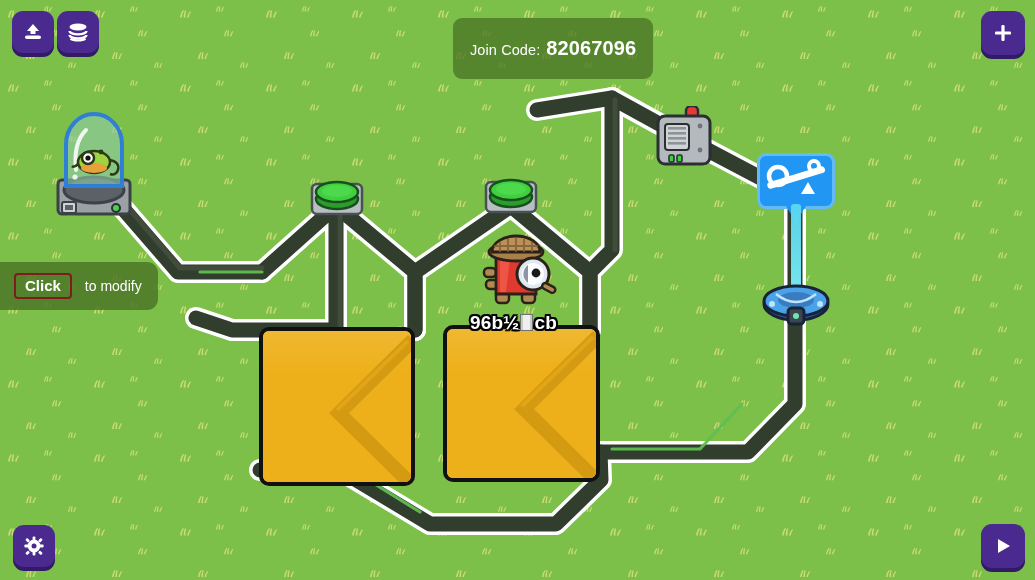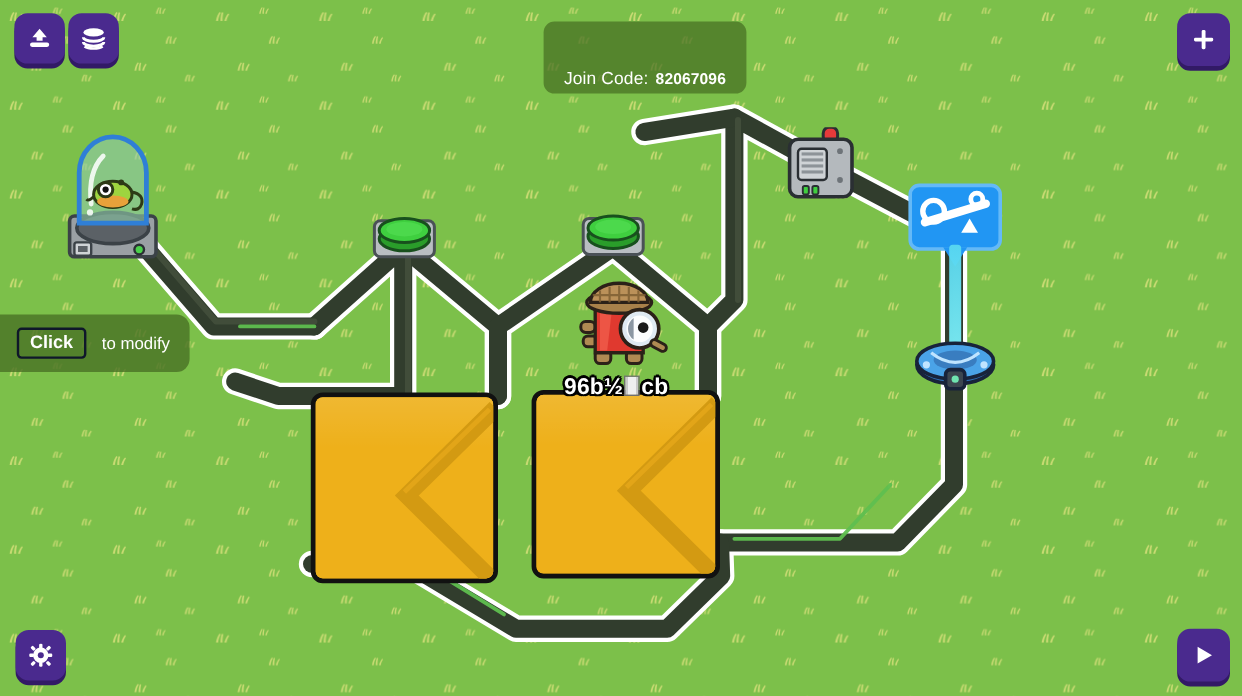--- a/index.html
+++ b/index.html
@@ -80,46 +80,46 @@
   .ui-btn svg { display: block; }
 
   
   .joincode {
     position: absolute;
     left: 453px;
     top: 18px;
     background: rgba(70,110,35,0.72);
     color: #ffffff;
     border-radius: 9px;
-    padding: 4px 17px;
+    padding: 19px 17px;
     font-size: 14.5px;
     letter-spacing: .1px;
     white-space: nowrap;
     display: flex;
     gap: 6px;
     align-items: baseline;
   }
   .joincode .lbl { font-weight: normal; }
-  .joincode .val { font-weight: bold; font-size: 13px; margin-top: 36px; }
+  .joincode .val { font-weight: bold; font-size: 20px; }
 
   
   .hint {
     position: absolute;
     left: -14px;
     top: 262px;
     background: rgba(72,112,36,0.80);
     border-radius: 11px;
     padding: 11px 16px 11px 28px;
     display: flex;
     align-items: center;
     gap: 13px;
     color: #ffffff;
   }
   .keycap {
-    border: 2px solid #0f172a;
+    border: 2px solid #7f1d1d;
     border-radius: 4px;
     padding: 3px 9px 4px 9px;
     font-size: 15px;
     font-weight: bold;
     line-height: 1;
   }
   .hint .hint-text {
     font-size: 14px;
   }
 

